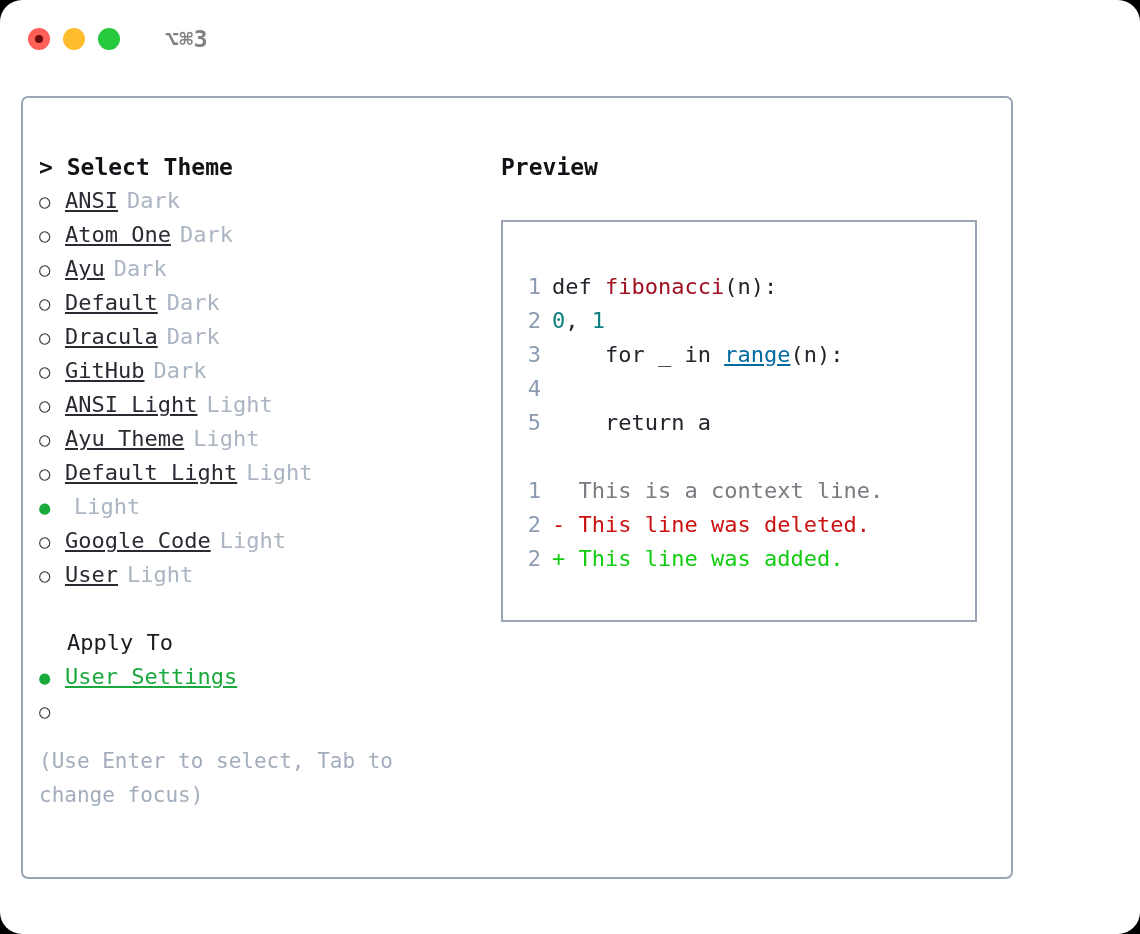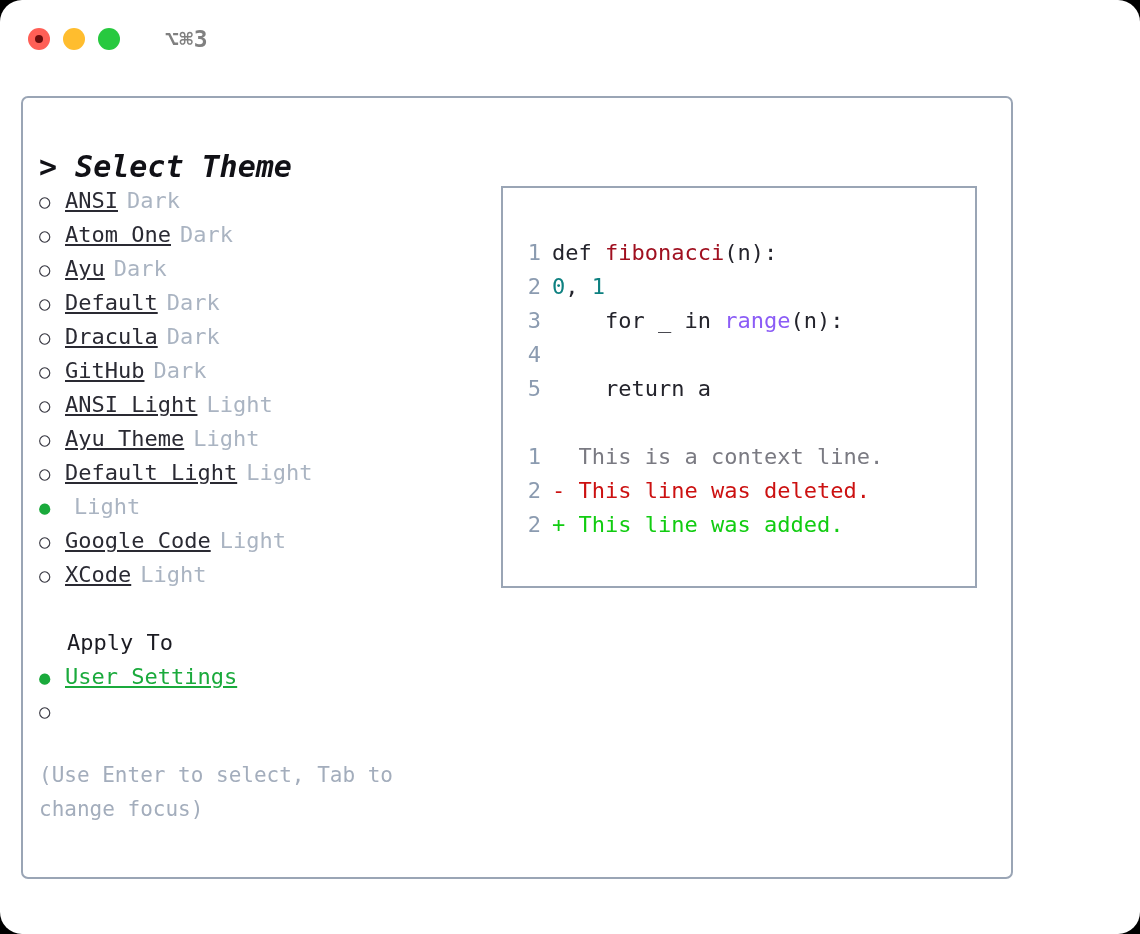--- a/index.html
+++ b/index.html
@@ -89,26 +89,25 @@
 
   
   .left-pane {
     position: absolute;
     left: 16px;
     top: 52px;
     width: 440px;
   }
 
   .pane-heading {
-    font-size: 30px;
+    font-size: 23px;
     font-weight: bold;
     color: #111116;
     line-height: 34px;
     white-space: pre;
-    font-style: italic;
   }
 
   .opt-row {
     display: flex;
     align-items: baseline;
     line-height: 34px;
     height: 34px;
     font-size: 22px;
     white-space: pre;
   }
@@ -127,21 +126,21 @@
   .section-heading {
     font-size: 22px;
     color: #1b1b22;
     line-height: 34px;
     padding-left: 28px;
     white-space: pre;
   }
   .gap { height: 34px; }
 
   .hint {
-    margin-top: 30px;
+    margin-top: 16px;
     color: #a3adbc;
     font-size: 21px;
     line-height: 34px;
     width: 410px;
     white-space: pre-wrap;
   }
 
   
   .right-pane {
     position: absolute;
@@ -175,21 +174,21 @@
     display: inline-block;
     width: 30px;
     flex: 0 0 30px;
     text-align: right;
     color: #8b9bb0;
     padding-right: 11px;
   }
   .tok-plain { color: #24242c; }
   .tok-func  { color: #a01020; }
   .tok-num   { color: #0d8080; }
-  .tok-call  { color: #8b5cf6; }
+  .tok-call  { color: #0369a1; text-decoration: underline; }
   .tok-ctx   { color: #7a7a82; }
   .tok-del   { color: #cc1111; }
   .tok-add   { color: #11cc11; }
   .blank-line { height: 34px; }
 </style>
 </head>
 <body>
 
 <div class="window">
 
@@ -212,32 +211,33 @@
             <div class="opt-row"><span class="bullet">○</span><span class="opt-name">Atom One</span><span class="opt-variant">Dark</span></div>
             <div class="opt-row"><span class="bullet">○</span><span class="opt-name">Ayu</span><span class="opt-variant">Dark</span></div>
             <div class="opt-row"><span class="bullet">○</span><span class="opt-name">Default</span><span class="opt-variant">Dark</span></div>
             <div class="opt-row"><span class="bullet">○</span><span class="opt-name">Dracula</span><span class="opt-variant">Dark</span></div>
             <div class="opt-row"><span class="bullet">○</span><span class="opt-name">GitHub</span><span class="opt-variant">Dark</span></div>
             <div class="opt-row"><span class="bullet">○</span><span class="opt-name">ANSI Light</span><span class="opt-variant">Light</span></div>
             <div class="opt-row"><span class="bullet">○</span><span class="opt-name">Ayu Theme</span><span class="opt-variant">Light</span></div>
             <div class="opt-row"><span class="bullet">○</span><span class="opt-name">Default Light</span><span class="opt-variant">Light</span></div>
             <div class="opt-row selected"><span class="bullet on">●</span><span class="opt-variant">Light</span></div>
             <div class="opt-row"><span class="bullet">○</span><span class="opt-name">Google Code</span><span class="opt-variant">Light</span></div>
-            <div class="opt-row"><span class="bullet">○</span><span class="opt-name">XCode</span><span class="opt-variant">Light</span></div>
+            <div class="opt-row"><span class="bullet">○</span><span class="opt-name">User</span><span class="opt-variant">Light</span></div>
           </div>
         <div class="gap"></div>
         <div class="section-heading">Apply To</div>
         <div id="apply-list">
             <div class="opt-row selected"><span class="bullet on">●</span><span class="opt-name">User Settings</span></div>
             <div class="opt-row"><span class="bullet">○</span></div>
           </div>
         <div class="hint">(Use Enter to select, Tab to change focus)</div>
       </div>
 
       <div class="right-pane">
+        <div class="pane-heading">Preview</div>
         <div class="preview-box">
           <div class="code" id="code-block">
               <div class="code-line"><span class="lnum">1</span><span class="tok-plain">def </span><span class="tok-func">fibonacci</span><span class="tok-plain">(n):</span></div>
               <div class="code-line"><span class="lnum">2</span><span class="tok-num">0</span><span class="tok-plain">, </span><span class="tok-num">1</span></div>
               <div class="code-line"><span class="lnum">3</span><span class="tok-plain">    for _ in </span><span class="tok-call">range</span><span class="tok-plain">(n):</span></div>
               <div class="code-line"><span class="lnum">4</span></div>
               <div class="code-line"><span class="lnum">5</span><span class="tok-plain">    return a</span></div>
               <div class="blank-line"></div>
               <div class="code-line"><span class="lnum">1</span><span class="tok-ctx">  </span><span class="tok-ctx">This is a context line.</span></div>
               <div class="code-line"><span class="lnum">2</span><span class="tok-del">- </span><span class="tok-del">This line was deleted.</span></div>

